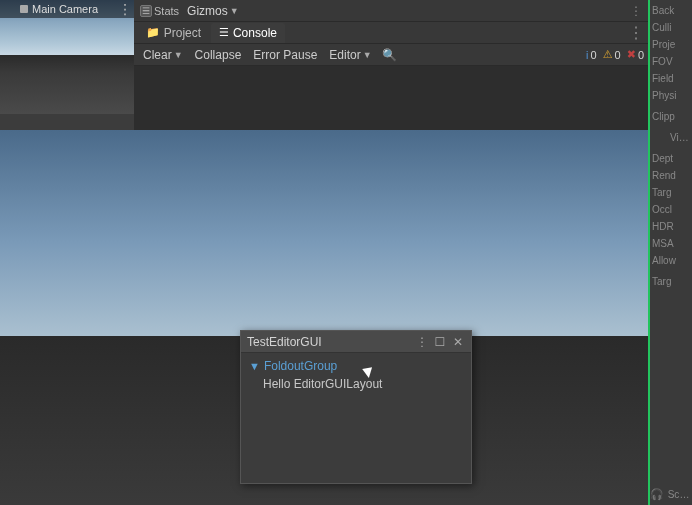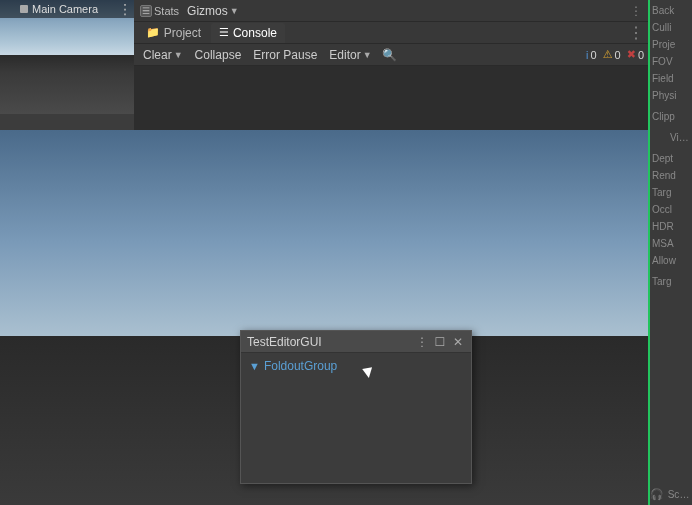--- a/index.html
+++ b/index.html
@@ -461,20 +461,23 @@
             <button class="float-ctrl-btn">⋮</button>
             <button class="float-ctrl-btn">☐</button>
             <button class="float-ctrl-btn">✕</button>
           </div>
         </div>
         <div class="floating-body">
           <div class="foldout-header">
             <span class="foldout-arrow">▼</span>
             <span class="foldout-label">FoldoutGroup</span>
           </div>
+          <div class="foldout-content">
+            <span>Hello EditorGUILayout</span>
+          </div>
         </div>
       </div>
 
       <div class="cursor-arrow"></div>
     </div>
 
   </div>
 
   <div class="right-panel">
     <div class="right-panel-label">Back</div>

